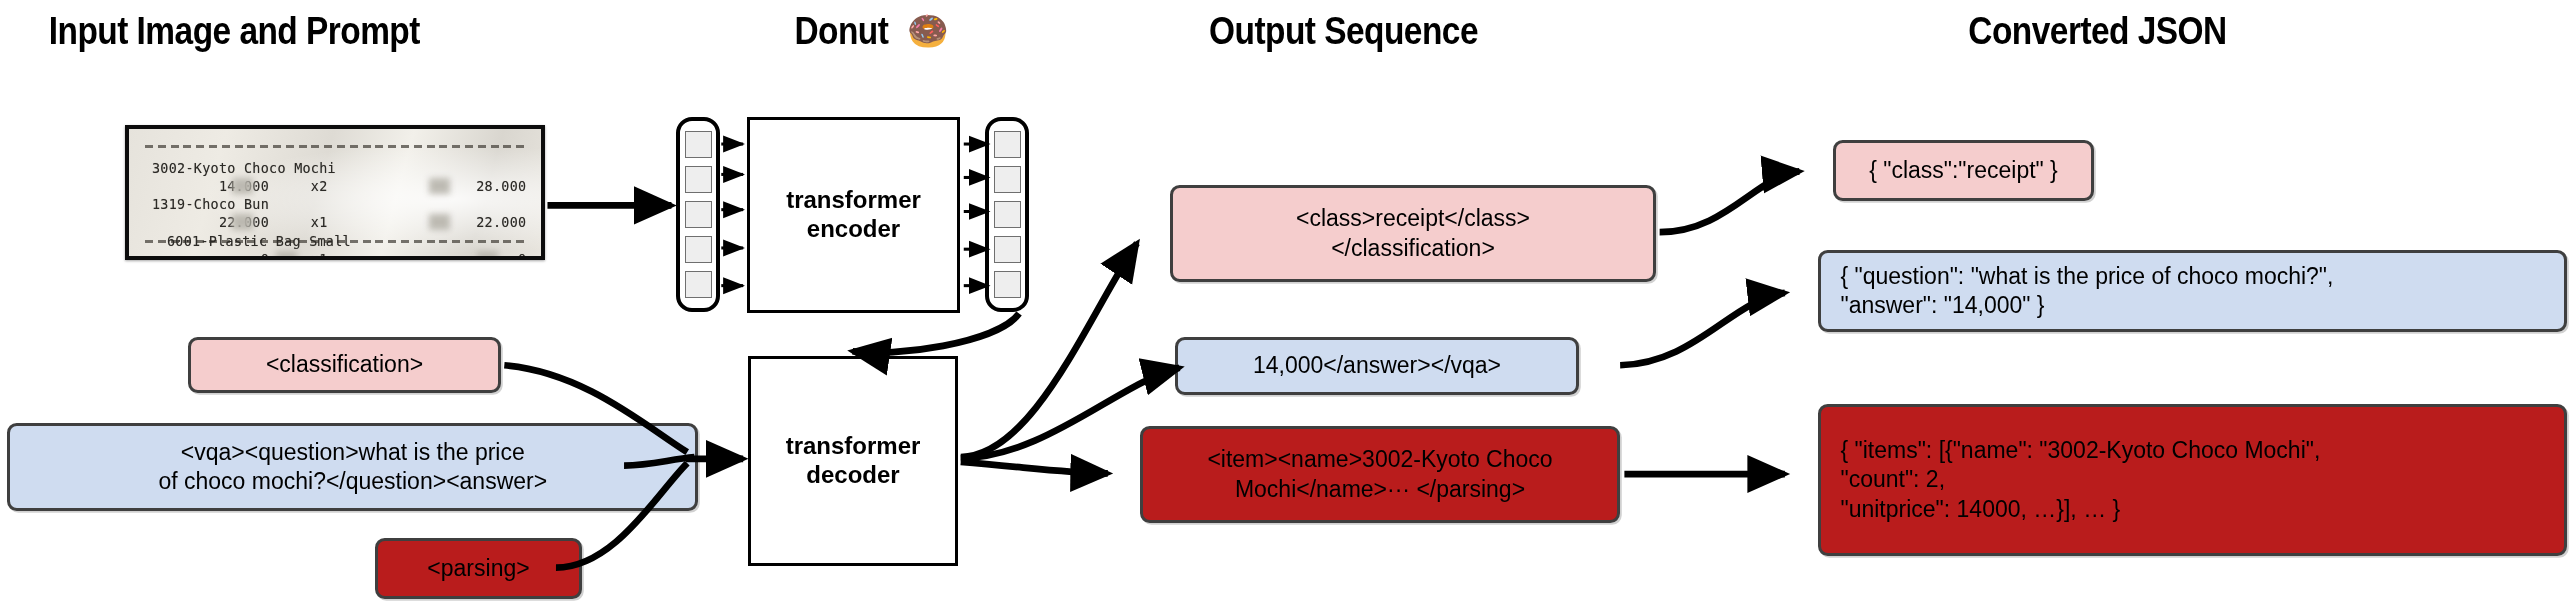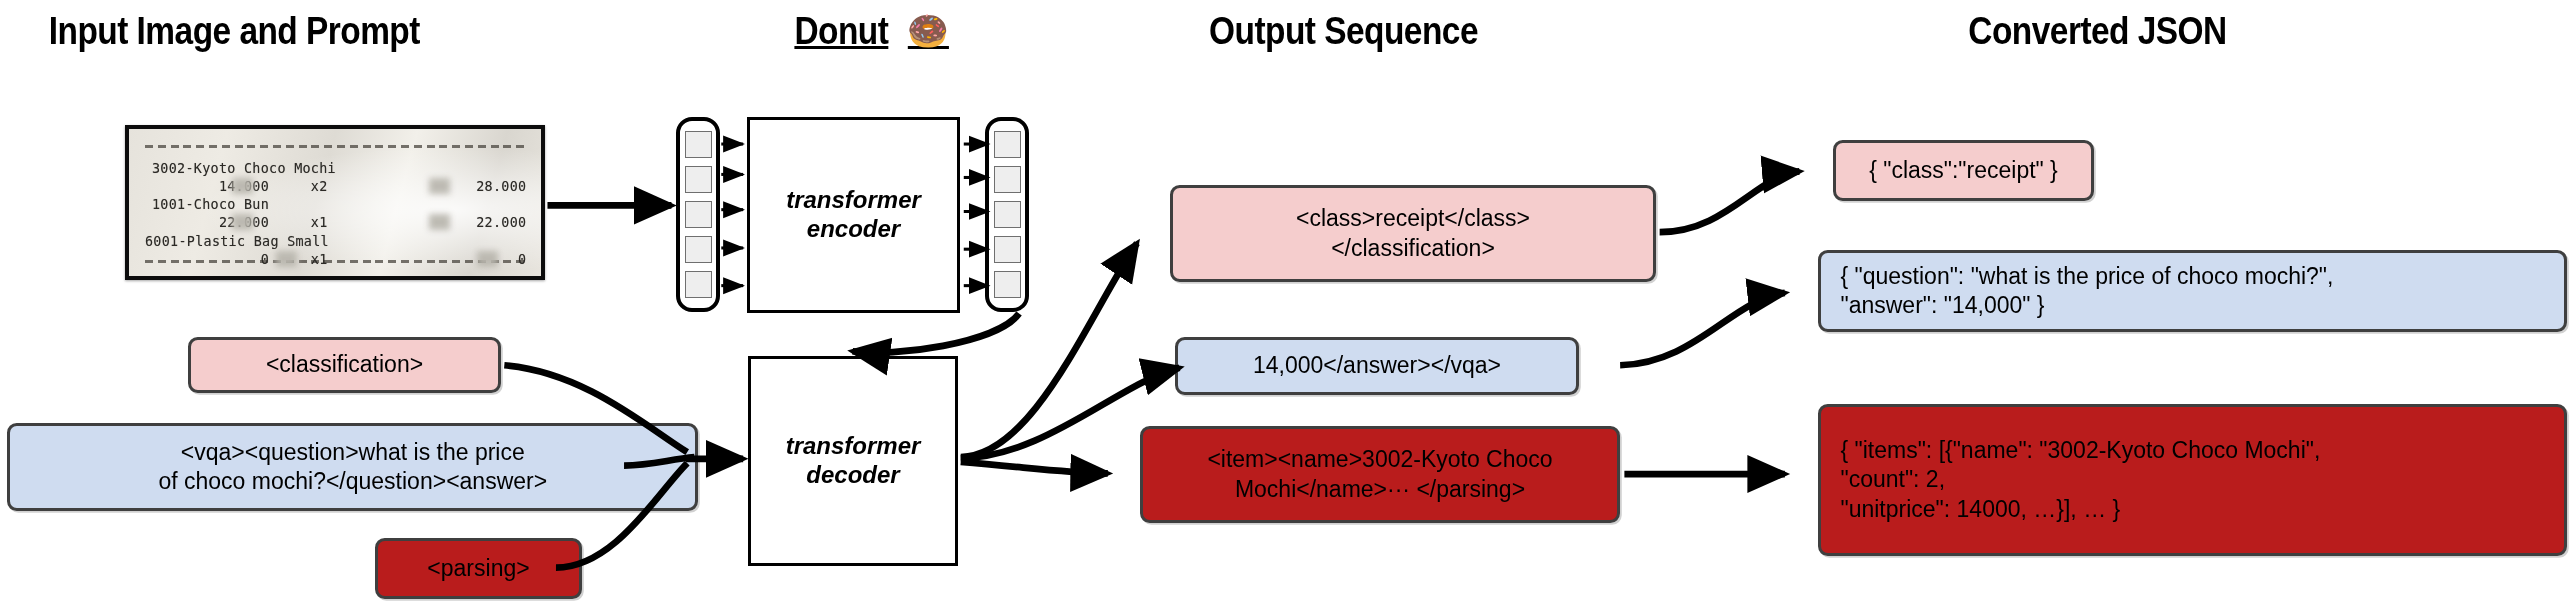--- a/index.html
+++ b/index.html
@@ -77,21 +77,21 @@
   .rbox.green{background:#b91c1c;}
   .rbox.left{justify-content:flex-start;text-align:left;padding-left:19.5px;}
 
   
   .model-box{
     box-sizing:border-box;
     border:3.6px solid #000;
     background:#fff;
     display:flex;align-items:center;justify-content:center;
     font-weight:bold;font-size:24px;line-height:1.2;
-    text-align:center;white-space:pre-line;color:#000;font-style:italic;
+    text-align:center;white-space:pre-line;color:#000;
   }
 
   
   .token-strip{
     box-sizing:border-box;
     border:4.3px solid #000;
     border-radius:16px;
     background:#fff;
     display:flex;flex-direction:column;
     align-items:center;justify-content:space-around;
@@ -104,40 +104,40 @@
     background:#eeeeee;
   }
 
   svg.wires{position:absolute;left:0;top:0;width:2576px;height:612px;pointer-events:none;}
 </style>
 </head>
 <body>
 
 <div class="abs heading" style="left:24px;top:12px;width:413px;">Input Image and Prompt</div>
 
-<div class="abs" style="left:736px;top:12px;width:268px;display:flex;align-items:center;justify-content:center;gap:10px;text-decoration:underline;">
+<div class="abs" style="left:736px;top:12px;width:268px;display:flex;align-items:center;justify-content:center;gap:10px;">
   <span class="heading">Donut</span>
   <span class="heading emoji">🍩</span>
 </div>
 
 <div class="abs heading" style="left:1149px;top:12px;width:389px;">Output Sequence</div>
 
 <div class="abs heading" style="left:1903px;top:12px;width:389px;">Converted JSON</div>
 
-<div class="abs receipt-wrap" style="left:125px;top:125px;width:420px;height:155px;">
+<div class="abs receipt-wrap" style="left:125px;top:125px;width:420px;height:135px;">
   <div class="receipt-paper"></div>
 
   <div class="dash-row" style="top:16px;"></div>
   <div class="dash-row" style="bottom:13.4px;"></div>
 
   <div class="r-line" style="left:23px;top:32px;">3002-Kyoto Choco Mochi</div>
   <div class="r-line" style="left:23px;top:50px;">        14.000     x2</div>
-  <div class="r-line" style="left:23px;top:68px;">1001-Choco Bun</div>
+  <div class="r-line" style="left:23px;top:68px;">1319-Choco Bun</div>
   <div class="r-line" style="left:23px;top:86px;">        22.000     x1</div>
-  <div class="r-line" style="left:16px;top:105px;">6001-Plastic Bag Small</div>
+  <div class="r-line" style="left:38px;top:105px;">6001-Plastic Bag Small</div>
   <div class="r-line" style="left:23px;top:123px;">             0     x1</div>
 
   <div class="r-line" style="right:14.6px;top:50px;">28.000</div>
   <div class="r-line" style="right:14.6px;top:86px;">22.000</div>
   <div class="r-line" style="right:14.6px;top:123px;">0</div>
 
   <div class="blur-box" style="left:103px;top:49px;width:20.7px;height:16px;"></div>
   <div class="blur-box" style="left:103px;top:85px;width:20.7px;height:16px;"></div>
   <div class="blur-box" style="left:147px;top:122px;width:20.7px;height:16px;"></div>
   <div class="blur-box" style="left:300px;top:49px;width:20.7px;height:16px;"></div>

